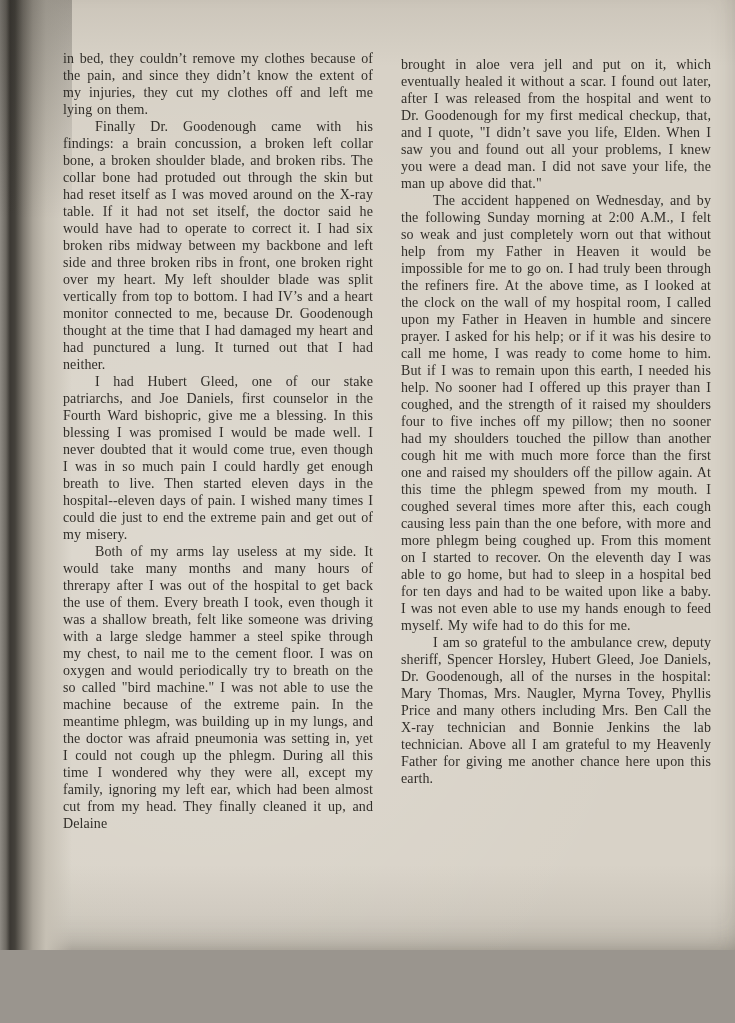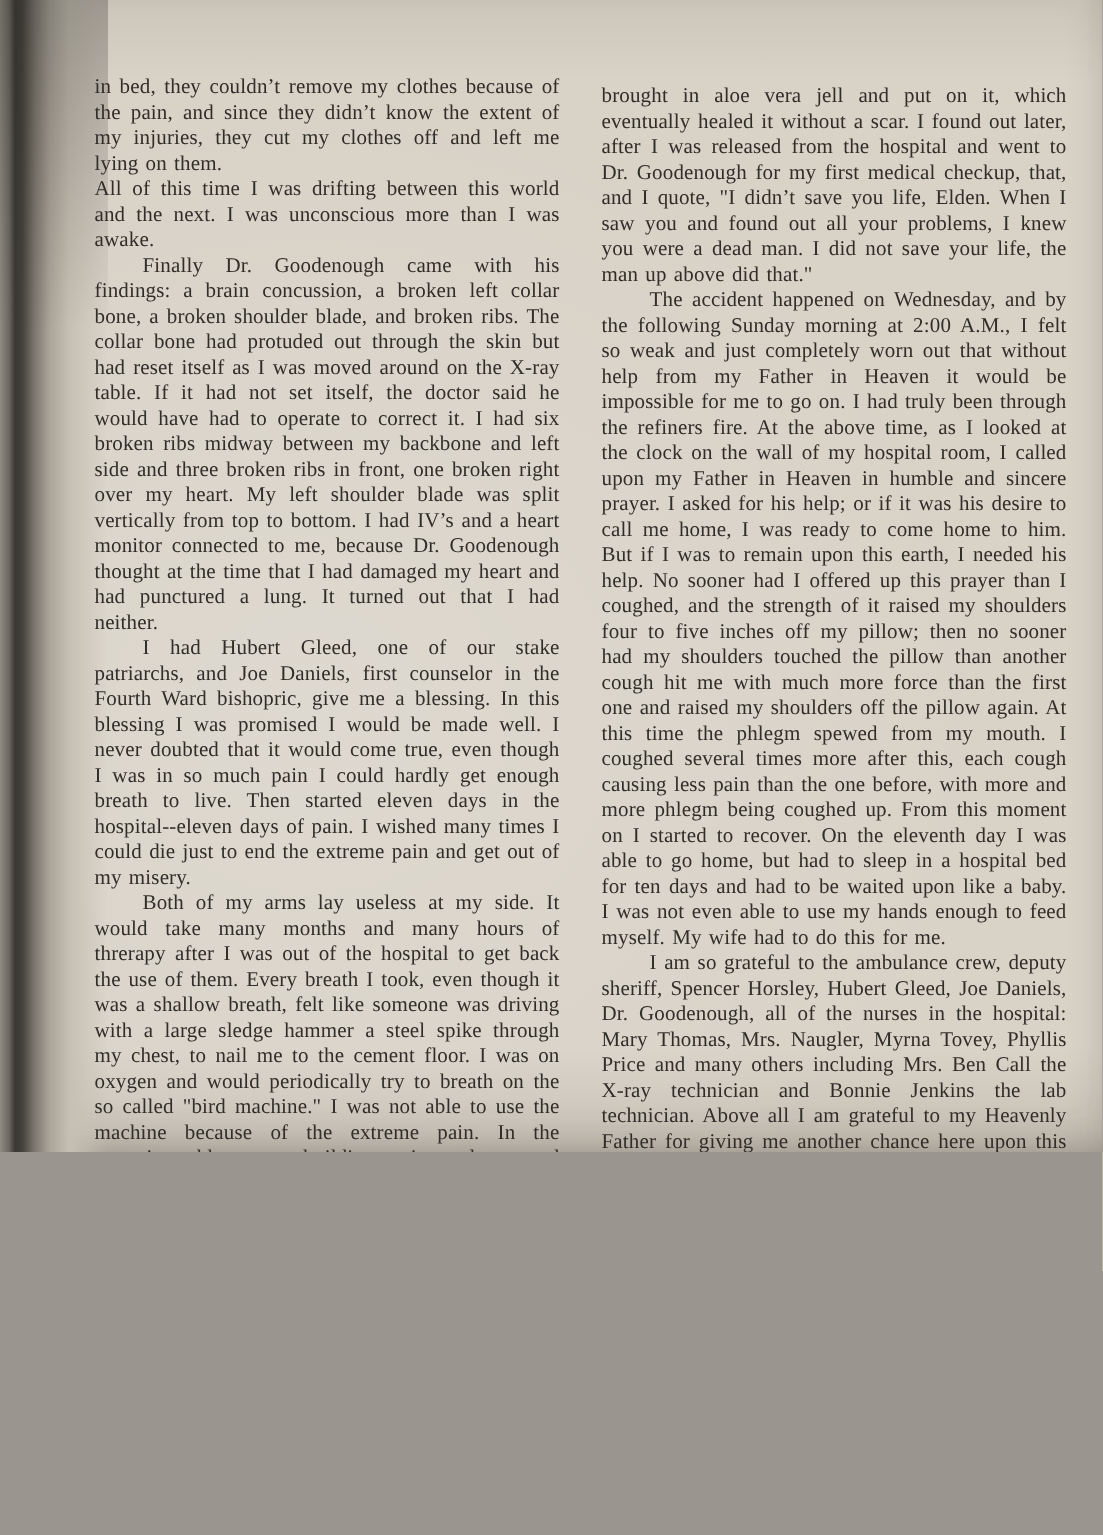--- a/index.html
+++ b/index.html
@@ -3,21 +3,21 @@
 <meta charset="utf-8">
 <style>
   html, body {
     margin: 0;
     padding: 0;
     background: #9a958e;
   }
   .book-page {
     position: relative;
     width: 735px;
-    height: 768px;
+    height: 950px;
     overflow: hidden;
     background:
       radial-gradient(ellipse at 28% 62%, rgba(255,255,255,0.16), rgba(0,0,0,0) 62%),
       linear-gradient(180deg, rgba(115,106,92,0.12) 0%, rgba(0,0,0,0) 7%, rgba(0,0,0,0) 91%, rgba(85,80,70,0.14) 100%),
       #d8d2c7;
     box-shadow:
       inset 0 -20px 34px -24px rgba(60,55,45,0.45),
       inset -16px 0 34px -28px rgba(60,55,45,0.30);
     font-family: "Liberation Serif", "DejaVu Serif", serif;
     color: #312e29;
@@ -82,21 +82,20 @@
 </style>
 </head>
 <body>
 
 <div class="book-page">
   <div class="binding-shadow"></div>
 
   <div class="text-block">
     <div class="column column-left">
       <p>in bed, they couldn’t remove my clothes because of the pain, and since they didn’t know the extent of my injuries, they cut my clothes off and left me lying on them.</p>
-      <p>All of this time I was drifting between this world and the next. I was unconscious more than I was awake.</p>
       <p class="indent">Finally Dr. Goodenough came with his findings: a brain concussion, a broken left collar bone, a broken shoulder blade, and broken ribs. The collar bone had protuded out through the skin but had reset itself as I was moved around on the X-ray table. If it had not set itself, the doctor said he would have had to operate to correct it. I had six broken ribs midway between my backbone and left side and three broken ribs in front, one broken right over my heart. My left shoulder blade was split vertically from top to bottom. I had IV’s and a heart monitor connected to me, because Dr. Goodenough thought at the time that I had damaged my heart and had punctured a lung. It turned out that I had neither.</p>
       <p class="indent">I had Hubert Gleed, one of our stake patriarchs, and Joe Daniels, first counselor in the Fourth Ward bishopric, give me a blessing. In this blessing I was promised I would be made well. I never doubted that it would come true, even though I was in so much pain I could hardly get enough breath to live. Then started eleven days in the hospital--eleven days of pain. I wished many times I could die just to end the extreme pain and get out of my misery.</p>
       <p class="indent">Both of my arms lay useless at my side. It would take many months and many hours of threrapy after I was out of the hospital to get back the use of them. Every breath I took, even though it was a shallow breath, felt like someone was driving with a large sledge hammer a steel spike through my chest, to nail me to the cement floor. I was on oxygen and would periodically try to breath on the so called "bird machine." I was not able to use the machine because of the extreme pain. In the meantime phlegm, was building up in my lungs, and the doctor was afraid pneumonia was setting in, yet I could not cough up the phlegm. During all this time I wondered why they were all, except my family, ignoring my left ear, which had been almost cut from my head. They finally cleaned it up, and Delaine</p>
     </div>
     <div class="column column-right">
       <p>brought in aloe vera jell and put on it, which eventually healed it without a scar. I found out later, after I was released from the hospital and went to Dr. Goodenough for my first medical checkup, that, and I quote, "I didn’t save you life, Elden. When I saw you and found out all your problems, I knew you were a dead man. I did not save your life, the man up above did that."</p>
       <p class="indent">The accident happened on Wednesday, and by the following Sunday morning at 2:00 A.M., I felt so weak and just completely worn out that without help from my Father in Heaven it would be impossible for me to go on. I had truly been through the refiners fire. At the above time, as I looked at the clock on the wall of my hospital room, I called upon my Father in Heaven in humble and sincere prayer. I asked for his help; or if it was his desire to call me home, I was ready to come home to him. But if I was to remain upon this earth, I needed his help. No sooner had I offered up this prayer than I coughed, and the strength of it raised my shoulders four to five inches off my pillow; then no sooner had my shoulders touched the pillow than another cough hit me with much more force than the first one and raised my shoulders off the pillow again. At this time the phlegm spewed from my mouth. I coughed several times more after this, each cough causing less pain than the one before, with more and more phlegm being coughed up. From this moment on I started to recover. On the eleventh day I was able to go home, but had to sleep in a hospital bed for ten days and had to be waited upon like a baby. I was not even able to use my hands enough to feed myself. My wife had to do this for me.</p>
       <p class="indent">I am so grateful to the ambulance crew, deputy sheriff, Spencer Horsley, Hubert Gleed, Joe Daniels, Dr. Goodenough, all of the nurses in the hospital: Mary Thomas, Mrs. Naugler, Myrna Tovey, Phyllis Price and many others including Mrs. Ben Call the X-ray technician and Bonnie Jenkins the lab technician. Above all I am grateful to my Heavenly Father for giving me another chance here upon this earth.</p>
     </div>
   </div>

